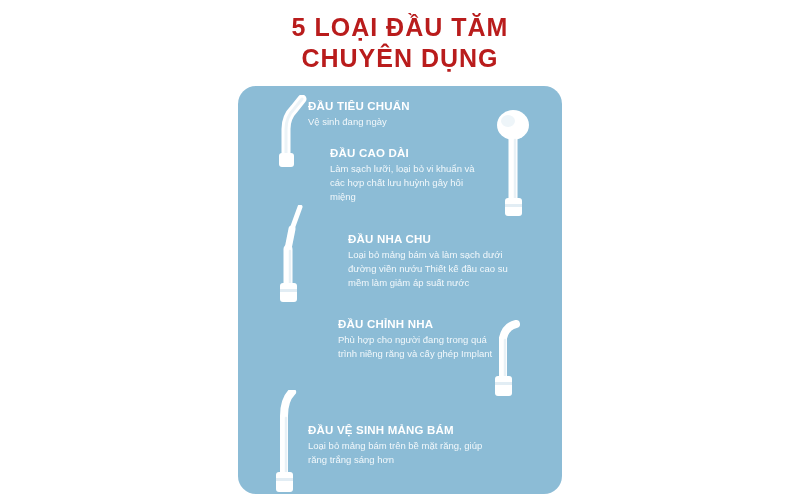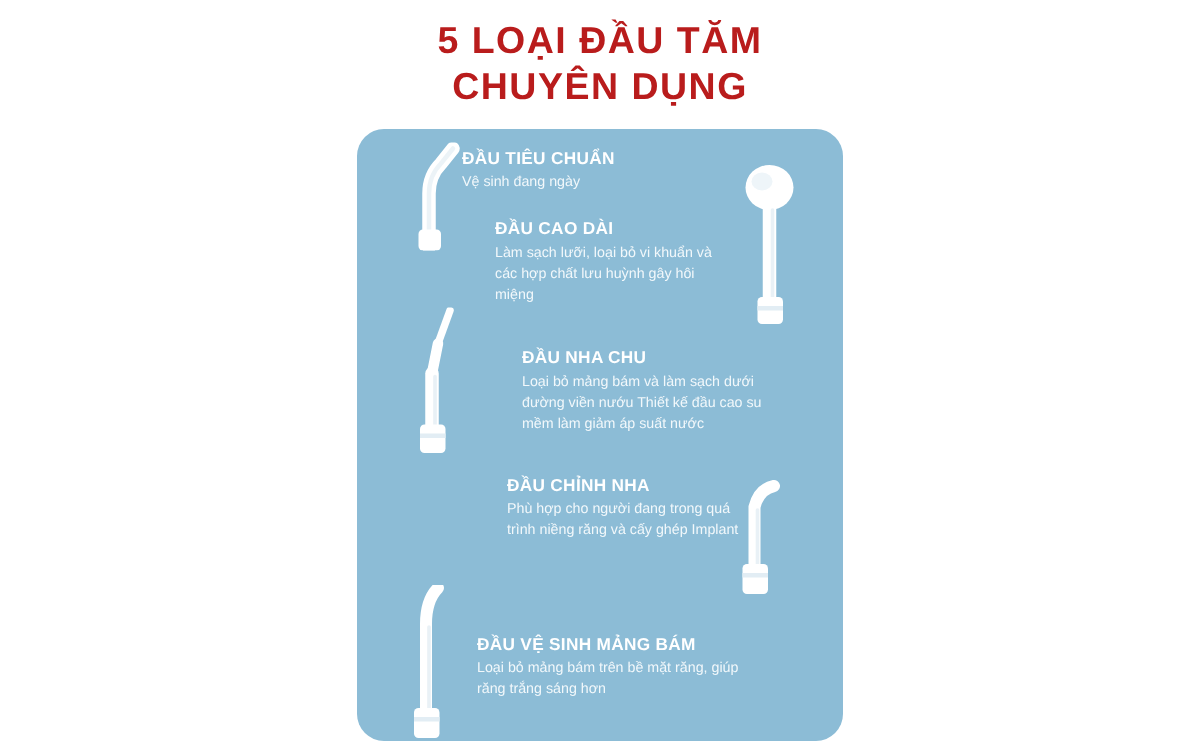--- a/index.html
+++ b/index.html
@@ -65,21 +65,21 @@
   }
   .item.left {
     text-align: left;
   }
 
   
   #item-0 { left: 308px; top: 100px; width: 160px; }
   #item-1 { left: 330px; top: 147px; width: 160px; }
   #item-2 { left: 305px; top: 233px; width: 180px; margin-left: 43px; }
   #item-3 { left: 338px; top: 318px; width: 170px; }
-  #item-4 { left: 318px; top: 424px; width: 190px; }
+  #item-4 { left: 308px; top: 424px; width: 190px; }
 
   
   .tip {
     position: absolute;
   }
   .tip svg { display: block; }
 
   #tip-0 { left: 262px; top: 95px; }
   #tip-1 { left: 486px; top: 108px; }
   #tip-2 { left: 262px; top: 205px; }

